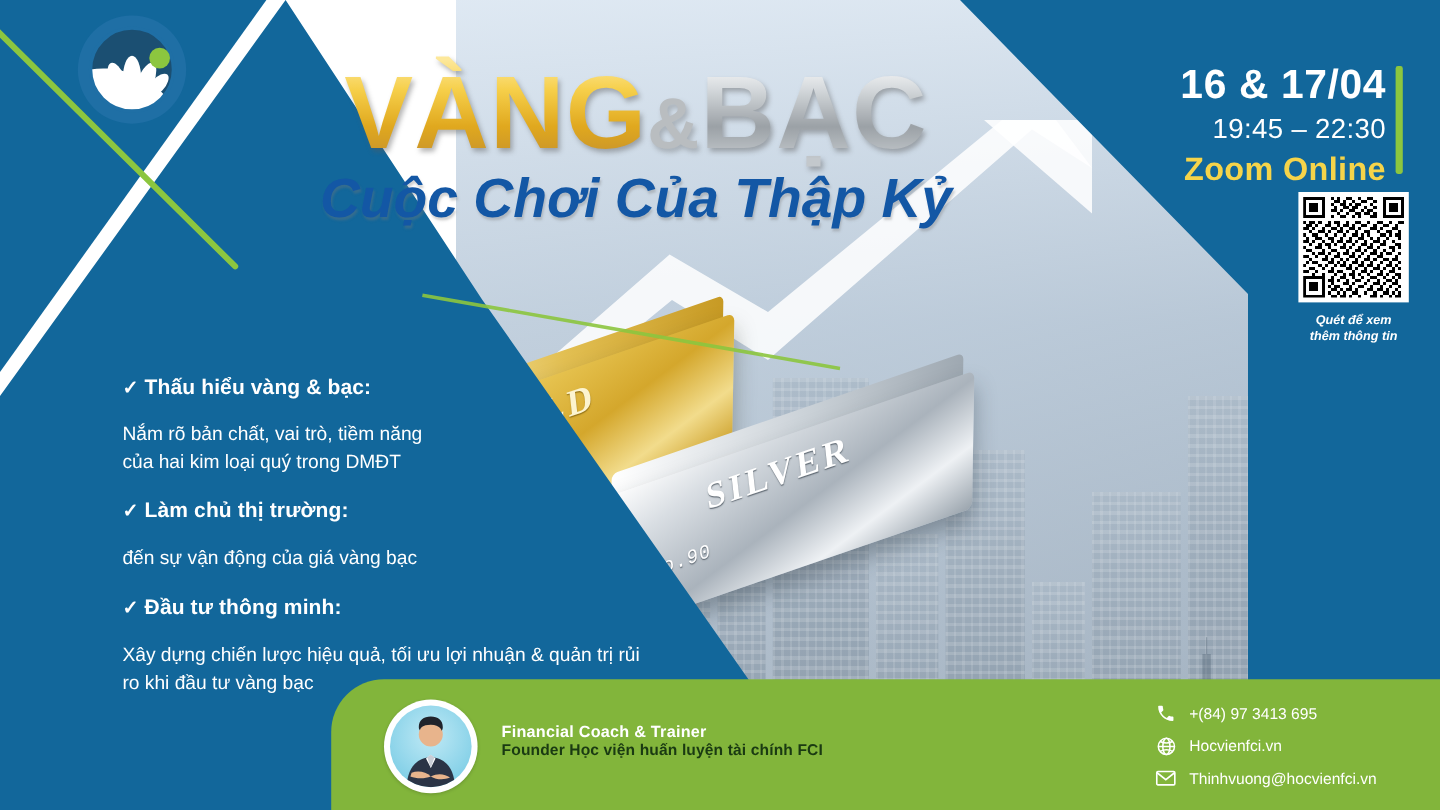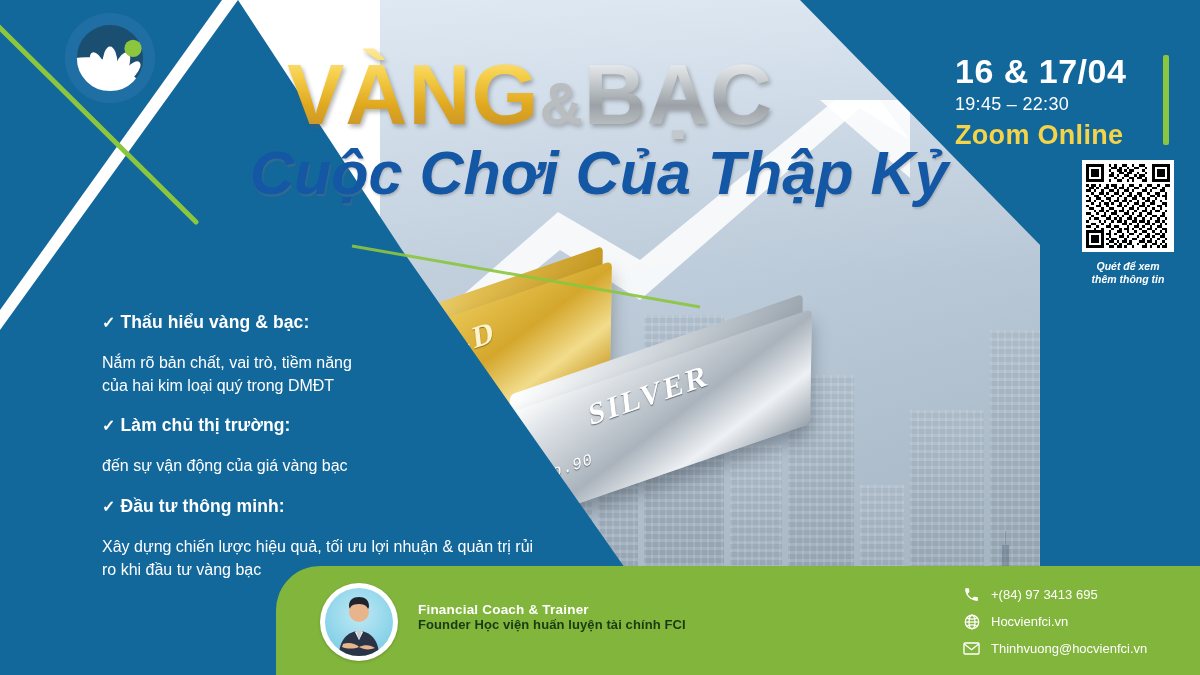--- a/index.html
+++ b/index.html
@@ -93,29 +93,29 @@
     filter:drop-shadow(2px 3px 2px rgba(90,90,90,.35));
   }
   .silver-txt {
     background:linear-gradient(180deg,#ffffff 4%,#d7dbde 28%,#9ba1a6 62%,#c3c8cc 90%);
     -webkit-background-clip:text; background-clip:text; color:transparent;
     filter:drop-shadow(2px 3px 2px rgba(90,90,90,.45));
   }
   #subtitle {
     margin-top:2px;
     font-family:"Liberation Sans", sans-serif;
-    font-size:61px; font-style:italic; font-weight:700;
+    font-size:46px; font-style:italic; font-weight:700;
     color:#1357a5; letter-spacing:0px; white-space:nowrap;
     text-shadow:1px 2px 2px rgba(120,120,120,.35);
   }
 
   
-  #date-block { position:absolute; left:955px; top:52px; width:200px; }
+  #date-block { position:absolute; left:955px; top:52px; width:200px;text-align:right; }
   #date-line { font-size:34px; font-weight:700; color:#ffffff; letter-spacing:.5px; white-space:nowrap; }
-  #time-line { font-size:18px; font-weight:400; color:#ffffff; margin-top:3px; letter-spacing:.3px; white-space:nowrap; }
+  #time-line { font-size:23px; font-weight:400; color:#ffffff; margin-top:3px; letter-spacing:.3px; white-space:nowrap; }
   #platform-line { font-size:27px; font-weight:700; color:#f5d44a; margin-top:5px; letter-spacing:.3px; white-space:nowrap; }
   #date-accent { position:absolute; left:1163px; top:55px; width:6px; height:90px; background:#8cc63f; border-radius:2px; }
 
   
   #qr-block { position:absolute; left:1078px; top:160px; width:100px; text-align:center; }
   #qr-code { width:92px; height:92px; background:#ffffff; padding:4px; }
   #qr-caption { margin-top:4px; font-size:10.5px; font-style:italic; font-weight:700; color:#ffffff; line-height:1.25; }
 
   
   #highlight-banner {

